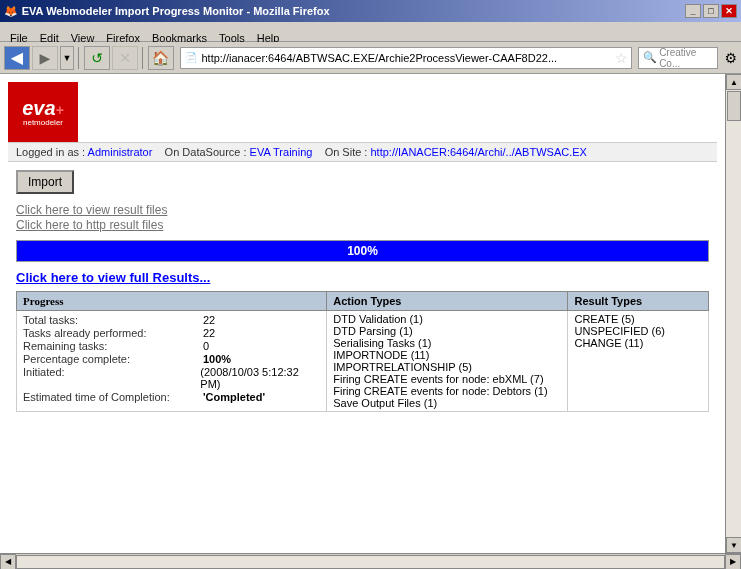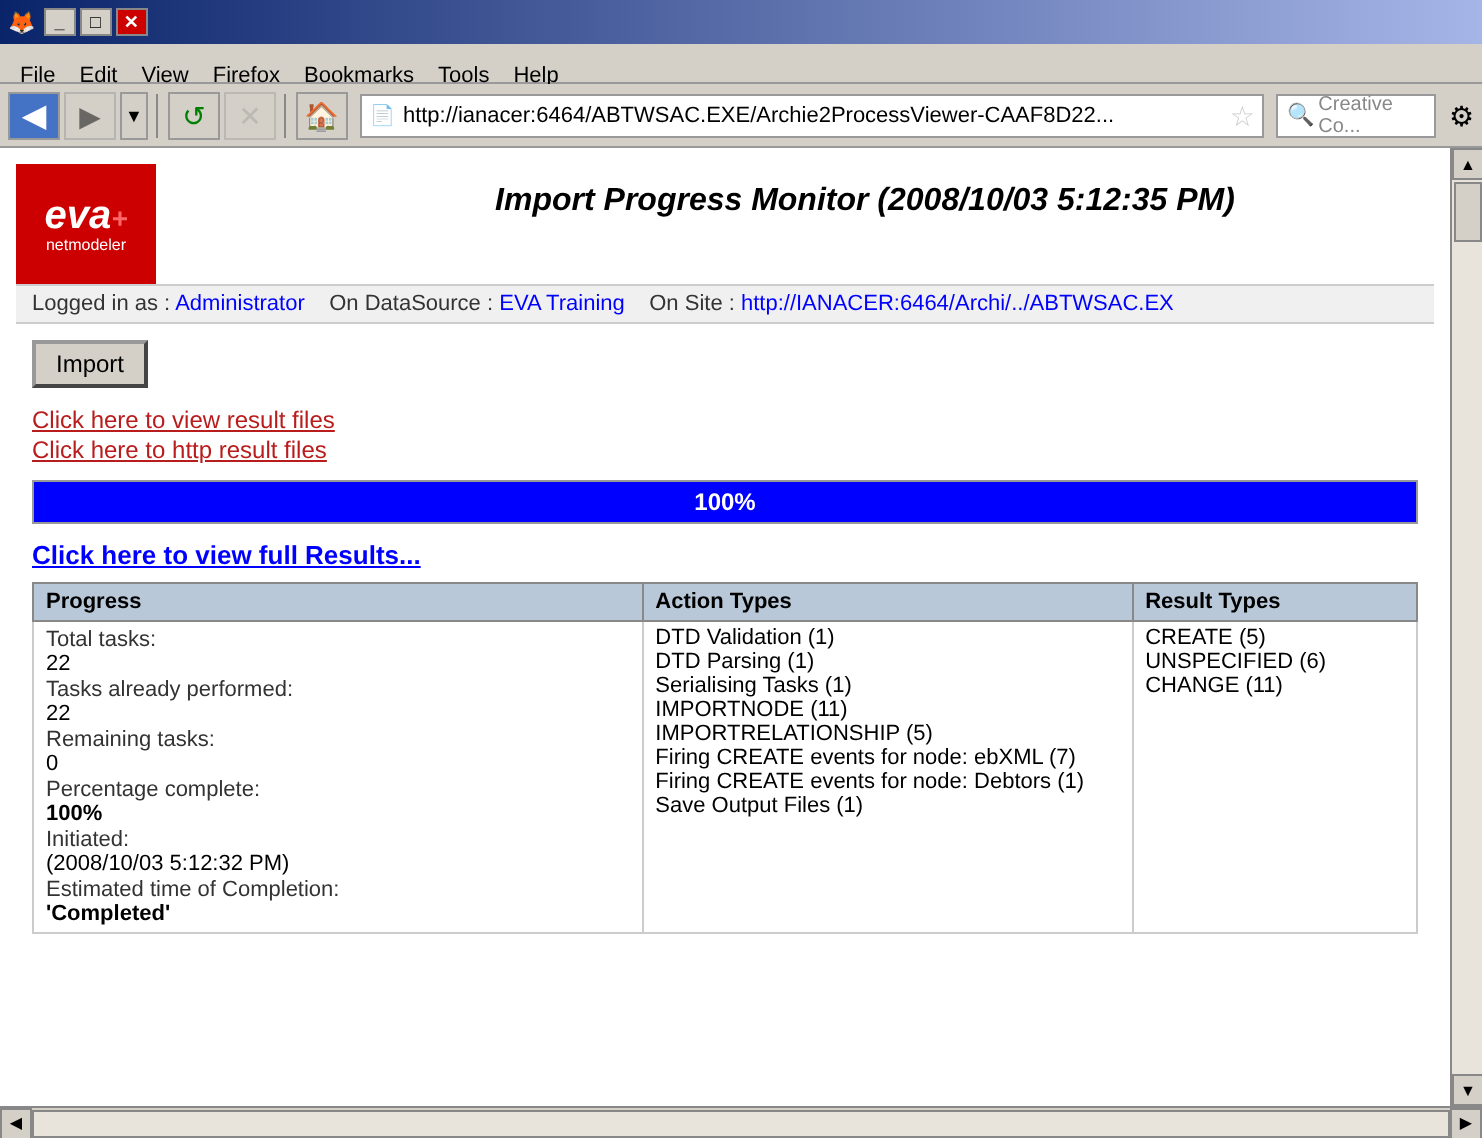--- a/index.html
+++ b/index.html
@@ -136,21 +136,21 @@
 
     .import-section { padding: 8px; }
     .import-btn {
       border: 2px outset #999;
       background: #d4d0c8;
       padding: 3px 10px;
       font-size: 12px;
       cursor: pointer;
       margin-bottom: 8px;
     }
-    .link-text { color: #b91c1c; text-decoration: underline; cursor: pointer; font-size: 12px; display: block; margin: 1px 0; }
+    .link-text { color: #737373; text-decoration: underline; cursor: pointer; font-size: 12px; display: block; margin: 1px 0; }
 
     .progress-bar-container {
       margin: 8px 0;
       background: #d4d0c8;
       border: 1px solid #999;
       height: 22px;
     }
     .progress-bar-fill {
       background: blue;
       height: 100%;
@@ -181,26 +181,26 @@
       border: 1px solid #888;
       padding: 3px 6px;
       text-align: left;
       font-weight: bold;
     }
     .results-table td {
       border: 1px solid #ccc;
       padding: 2px 6px;
       vertical-align: top;
     }
-    .results-table .col-progress { width: 320px; }
+    .results-table .col-progress { width: 320px; font-family: Liberation Serif, serif; }
     .results-table .col-action { width: 260px; }
     .results-table .col-result { width: 150px; }
 
     .bold { font-weight: bold; }
-    .progress-row { display: flex; margin: 1px 0; flex-direction: column; }
+    .progress-row { display: flex; margin: 1px 0; }
     .progress-label { width: 180px; color: #333; }
     .progress-value { }
     .pct-bold { font-weight: bold; color: black; }
 
     
     .scroll-area {
       width: 16px;
       background: #d4d0c8;
       display: flex;
       flex-direction: column;
@@ -249,20 +249,21 @@
       background: white;
     }
   </style>
 </head>
 <body>
 
 <div class="outer-wrapper">
 
   <div class="title-bar">
     <span style="margin-right:4px;">🦊</span>
+    <span class="title-bar-text">EVA Webmodeler Import Progress Monitor - Mozilla Firefox</span>
     <div class="title-bar-buttons">
       <div class="title-btn">_</div>
       <div class="title-btn">□</div>
       <div class="title-btn" style="background:#cc0000;color:white;">✕</div>
     </div>
   </div>
 
   <div class="menu-bar">
     <span class="menu-item">File</span>
     <span class="menu-item">Edit</span>
@@ -296,23 +297,20 @@
 
   <div class="browser-content">
     <div class="page-scroll">
       <div class="page-content">
 
         <div style="display:flex; align-items:stretch;">
           <div class="logo-area">
             <div class="logo-text">eva<span class="logo-plus">+</span></div>
             <div class="logo-sub">netmodeler</div>
           </div>
-          <div class="header-area" style="flex:1;">
-            <div class="header-title">Import Progress Monitor (2008/10/03 5:12:35 PM)</div>
-          </div>
         </div>
 
         <div class="info-bar">
           <span>Logged in as :</span>
           <span style="color:blue;"> Administrator</span>
           &nbsp;&nbsp;
           <span>On DataSource :</span>
           <span style="color:blue;"> EVA Training</span>
           &nbsp;&nbsp;
           <span>On Site :</span>

